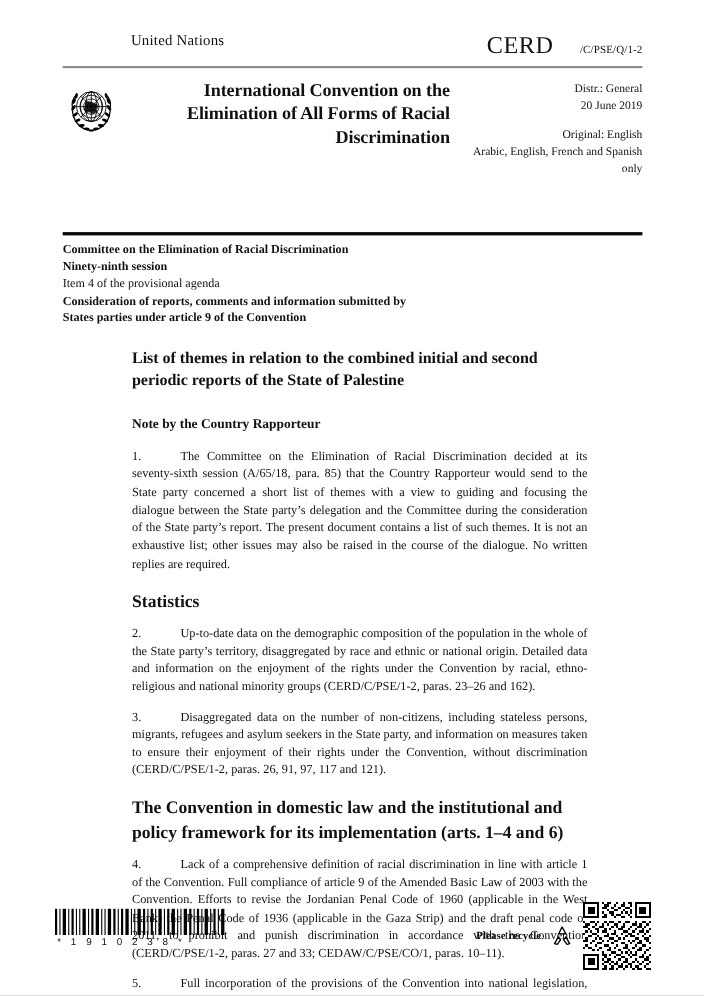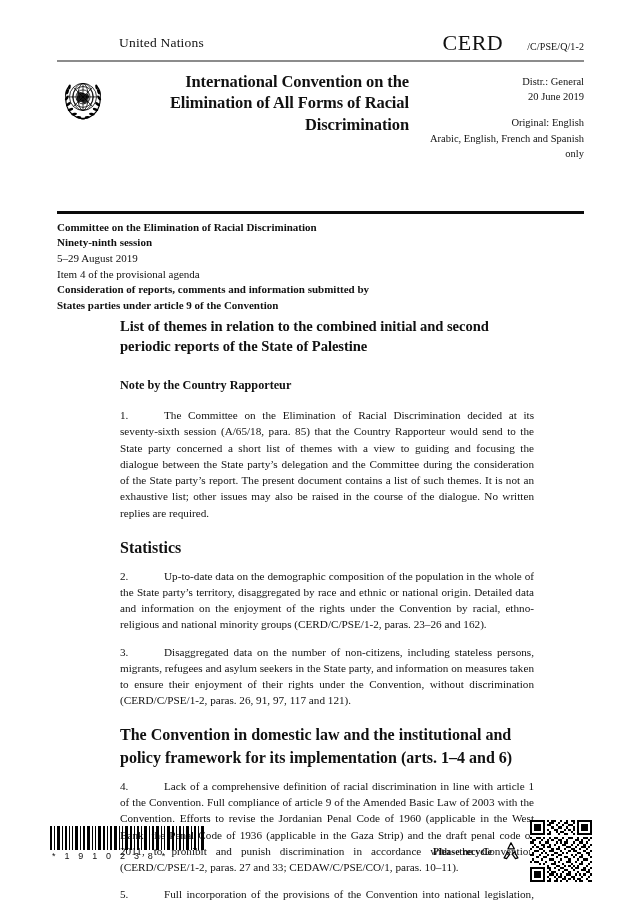--- a/index.html
+++ b/index.html
@@ -19,21 +19,21 @@
 
   
   .masthead {
     position: absolute;
     left: 57px;
     top: 30px;
     width: 527px;
   }
   .mast-top {
     display: flex;
-    align-items: center;
+    align-items: flex-start;
     justify-content: space-between;
     height: 26px;
   }
   .un-name {
     font-size: 13.5px;
     letter-spacing: .2px;
     padding-left: 62px;
     line-height: 1;
   }
   .symbol {
@@ -264,21 +264,20 @@
       </div>
 
     </div>
   </div>
 
   <div class="rule-thick"></div>
 
   <div class="committee">
     <div class="c-title">Committee on the Elimination of Racial Discrimination</div>
     <div class="c-b">Ninety-ninth session</div>
-    <div>5–29 August 2019</div>
     <div>Item 4 of the provisional agenda</div>
     <div class="c-b">Consideration of reports, comments and information submitted by</div>
     <div class="c-b">States parties under article 9 of the Convention</div>
   </div>
 
   <div class="content">
 
     <h1 class="doc-title">List of themes in relation to the combined initial and second periodic reports of the State of Palestine</h1>
 
     <h2 class="note-head">Note by the Country Rapporteur</h2>

